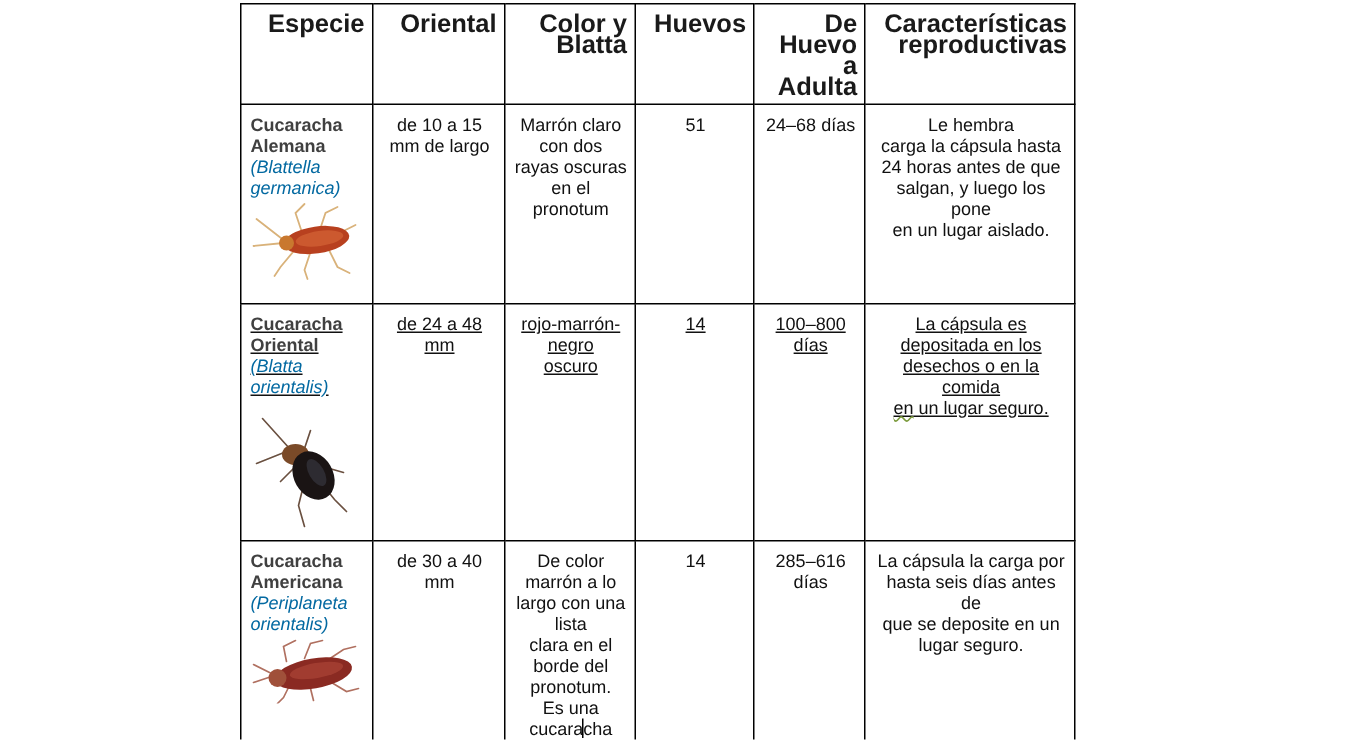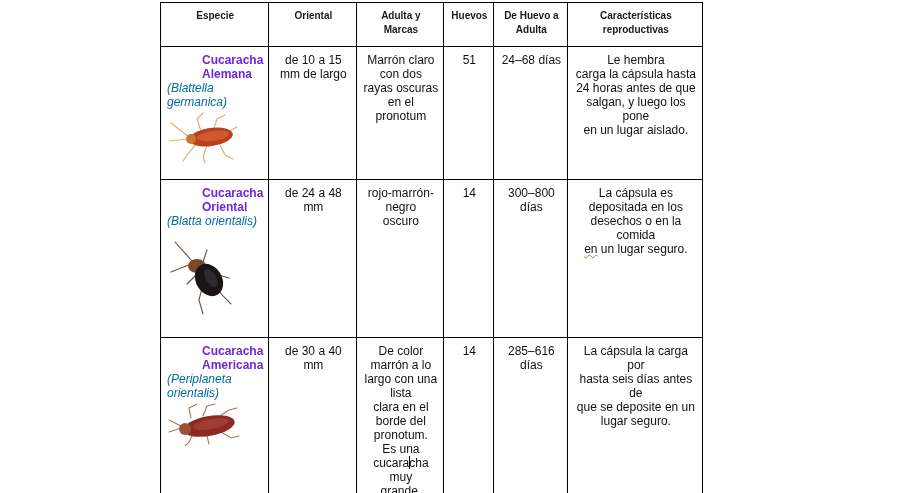--- a/index.html
+++ b/index.html
@@ -28,40 +28,41 @@
     }
     table.cockroach-table th,
     table.cockroach-table td {
       border: 1.5px solid #000000;
       vertical-align: top;
       padding: 6px 5px 4px 6px;
       overflow: hidden;
     }
     table.cockroach-table th {
       font-weight: bold;
-      text-align: center;
-      font-size: 10px;
+      text-align: right;
+      font-size: 17px;
       line-height: 14px;
       color: #1a1a1a;
+      padding-left: 12px;
     }
     .col-especie { width: 79px; }
     .col-longitud { width: 88px; }
     .col-color { width: 87px; }
     .col-huevos { width: 50px; }
     .col-huevo-adulta { width: 74px; }
     .col-caract { width: 135px; }
 
     tr.header-row { height: 44px; }
     tr.row-alemana { height: 133px; }
-    tr.row-oriental { height: 158px; }
+    tr.row-oriental { height: 158px; text-decoration: underline; }
     tr.row-americana { height: 153px; }
 
     td.center { text-align: center; }
     td.species-cell { text-align: left; }
-    .common-name { font-weight: bold; display: block; color: #6d28d9; margin-left: 35px; }
+    .common-name { font-weight: bold; display: block; color: #404040; }
     .sci-name { font-style: italic; display: block; color: #0369a1; }
     .multiline { white-space: pre-line; margin-left: 28px; }
 
     .roach-img { display: block; margin-top: 2px; }
     .spell-underline {
       text-decoration: underline wavy #7a9a3a;
       text-decoration-thickness: 1px;
     }
     .cursor-mark {
       display: inline-block;
@@ -82,21 +83,21 @@
       <col class="col-longitud">
       <col class="col-color">
       <col class="col-huevos">
       <col class="col-huevo-adulta">
       <col class="col-caract">
     </colgroup>
     <tbody>
         <tr class="header-row">
       <th>Especie</th>
       <th>Oriental</th>
-      <th>Adulta y Marcas</th>
+      <th>Color y Blatta</th>
       <th>Huevos</th>
       <th>De Huevo a Adulta</th>
       <th>Características reproductivas</th>
     </tr>
 
     <tr class="row-alemana">
       <td class="species-cell">
         <span class="common-name">Cucaracha Alemana</span>
         <span class="sci-name">(Blattella germanica)</span>
         <svg class="roach-img" width="76" height="56" viewBox="0 0 76 56">
@@ -147,21 +148,21 @@
           <ellipse cx="30" cy="32" rx="9" ry="7" fill="#7a4a28"></ellipse>
           <ellipse cx="42" cy="46" rx="13" ry="17" fill="#1a1414" transform="rotate(-30 42 46)"></ellipse>
           <ellipse cx="44" cy="44" rx="5" ry="10" fill="#3a3a44" opacity="0.6" transform="rotate(-30 44 44)"></ellipse>
         </svg>
       </td>
       <td class="center multiline">de 24 a 48 mm</td>
       <td class="center multiline">rojo-marrón-
 negro
 oscuro</td>
       <td class="center">14</td>
-      <td class="center multiline">300–800
+      <td class="center multiline">100–800
 días</td>
       <td class="center multiline"><span>La cápsula es
 depositada en los
 desechos o en la comida
 </span><span class="spell-underline">en</span><span> un lugar seguro.</span></td>
     </tr>
 
     <tr class="row-americana">
       <td class="species-cell">
         <span class="common-name">Cucaracha Americana</span>

